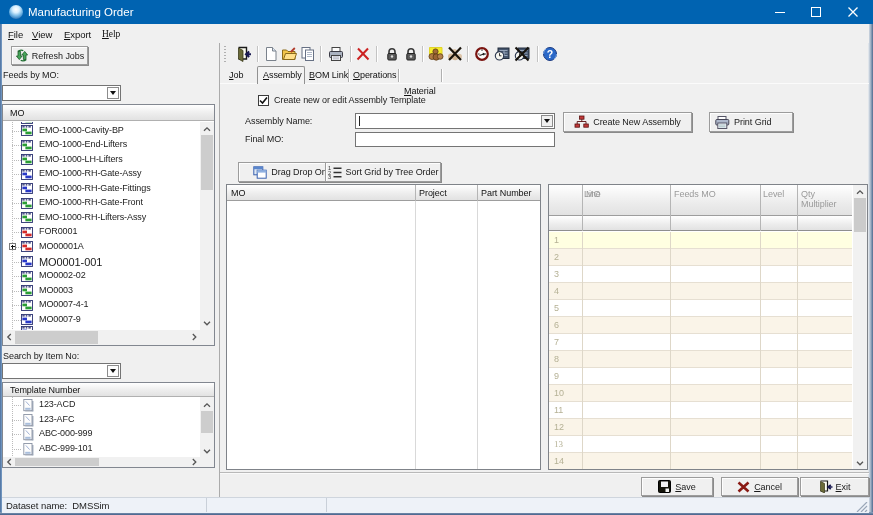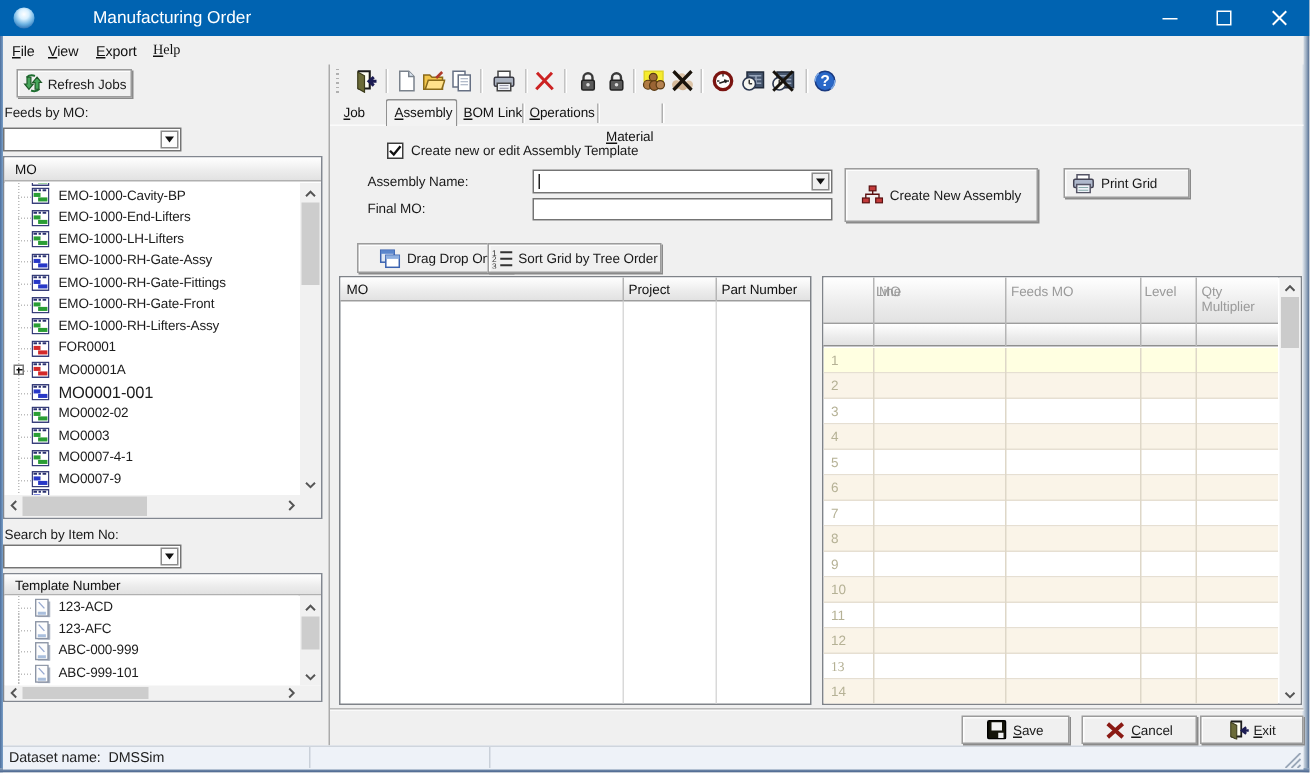--- a/index.html
+++ b/index.html
@@ -12,21 +12,21 @@
 .tri{width:0;height:0;border-left:3.5px solid transparent;border-right:3.5px solid transparent;border-top:4px solid #111;}
 .sep{position:absolute;width:1px;background:#c3c3c3;box-shadow:1px 0 0 #ffffff;}
 u{text-decoration:underline;text-underline-offset:1px;}
 </style></head><body>
 
 <div class="abs" style="left:0;top:0;width:2px;height:515px;background:linear-gradient(90deg,#4d6f9d,#7aa0c8);"></div>
 <div class="abs" style="right:0;top:0;width:5px;height:515px;background:linear-gradient(90deg,#eef1f4,#9fb0c4 55%,#4f6a8f);"></div>
 <div class="abs" style="left:0;bottom:0;width:873px;height:3px;background:linear-gradient(#8fa5bf,#44608a);"></div>
 <div class="abs" style="left:0;top:0;width:873px;height:24px;background:#0063b1;"></div>
 <div class="abs" style="left:9px;top:5px;width:14px;height:14px;border-radius:50%;background:radial-gradient(circle at 50% 32%, #ffffff 0%, #d8f0ff 28%, #6cb2e2 58%, #2e72b4 82%, #1c5fa4 100%);"></div>
-<div class="abs" style="left:28px;top:6px;color:#fff;font-size:11.5px;letter-spacing:0;margin-left:34px;">Manufacturing Order</div>
+<div class="abs" style="left:28px;top:6px;color:#fff;font-size:11.5px;letter-spacing:0;">Manufacturing Order</div>
 <div class="abs" style="left:775px;top:12px;width:10px;height:1px;background:#fff;"></div>
 <div class="abs" style="left:811px;top:7px;width:10px;height:10px;border:1px solid #fff;"></div>
 <svg style="position:absolute;left:847px;top:6px;" width="12" height="12" viewBox="0 0 12 12">
     <path d="M1.5 1.5 L10.5 10.5 M10.5 1.5 L1.5 10.5" stroke="#fff" stroke-width="1.3"></path>
   </svg>
 <div class="abs" style="left:2px;top:24px;width:867px;height:19px;background:#f0f0f0;"></div>
 <div class="abs" style="left:8px;top:29px;font-size:9.5px;color:#111;"><u>F</u>ile</div>
 <div class="abs" style="left:32px;top:29px;font-size:9.5px;color:#111;"><u>V</u>iew</div>
 <div class="abs" style="left:64px;top:29px;font-size:9.5px;color:#111;"><u>E</u>xport</div>
 <div class="abs" style="left:102px;top:29px;font-size:9.5px;color:#111;font-family:Liberation Serif, serif;"><u>H</u>elp</div>
@@ -399,21 +399,21 @@
 <div class="abs" style="left:274px;top:95px;">Create new or edit Assembly Template</div>
 <div class="abs" style="left:245px;top:116px;">Assembly Name:</div>
 <div class="combo" style="left:355px;top:113px;width:200px;height:16px;">
 <div class="abs" style="left:3px;top:2px;width:1px;height:10px;background:#222;"></div>
 <div class="arrowbtn" style="background:#f0f0f0;">
       <div class="tri"></div>
     </div>
   </div>
 <div class="abs" style="left:245px;top:134px;">Final MO:</div>
 <div class="abs" style="left:355px;top:132px;width:200px;height:15px;background:#fff;border:1px solid #747474;"></div>
-<div class="btn" style="left:563px;top:112px;width:129px;height:36px;gap:4px;">
+<div class="btn" style="left:563px;top:112px;width:129px;height:20px;gap:4px;">
     <svg style="" width="15" height="14" viewBox="0 0 15 14">
       <rect x="5.5" y="1" width="4.5" height="3.2" fill="#c23a3a" stroke="#5a1010" stroke-width="0.8"></rect>
 <rect x="1" y="9" width="4.5" height="3.2" fill="#c23a3a" stroke="#5a1010" stroke-width="0.8"></rect>
 <rect x="9.8" y="9" width="4.5" height="3.2" fill="#c23a3a" stroke="#5a1010" stroke-width="0.8"></rect>
 <path d="M7.8 4.2 V6.5 M3.2 9 V6.5 H12 V9" fill="none" stroke="#5a1010" stroke-width="0.9"></path>
     </svg>
     <span>Create New Assembly</span>
   </div>
 <div class="btn" style="left:709px;top:112px;width:84px;height:20px;gap:4px;justify-content:flex-start;padding-left:5px;">
     <svg style="" width="15" height="13" viewBox="0 0 15 13">

